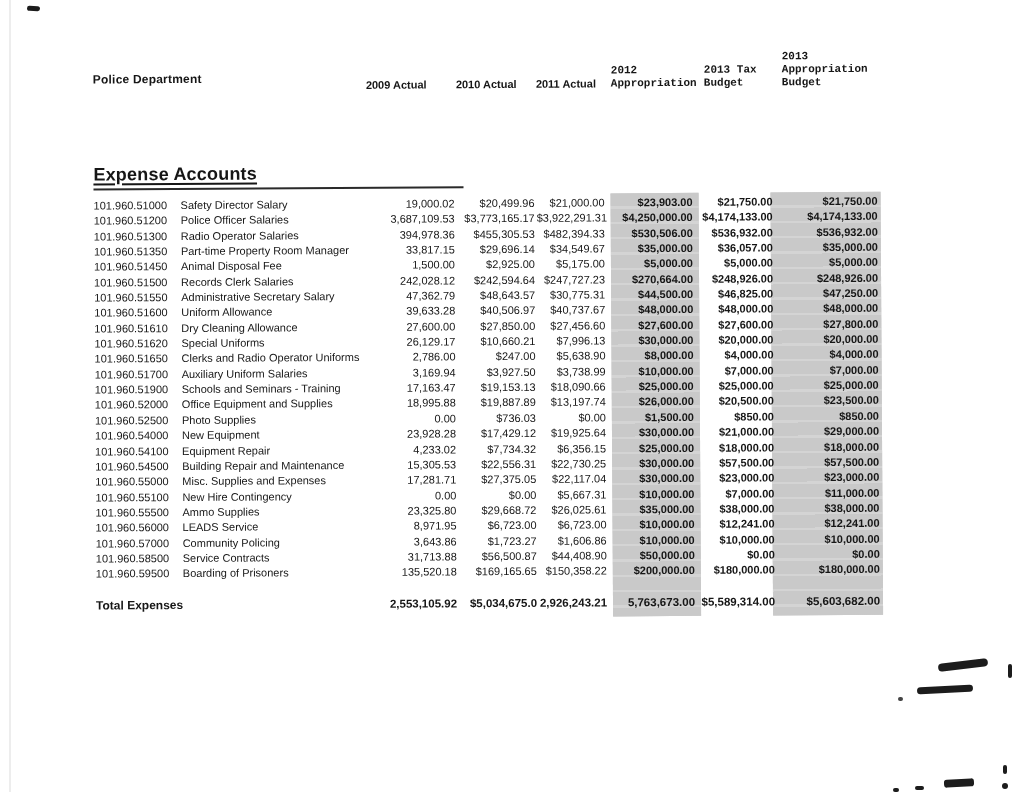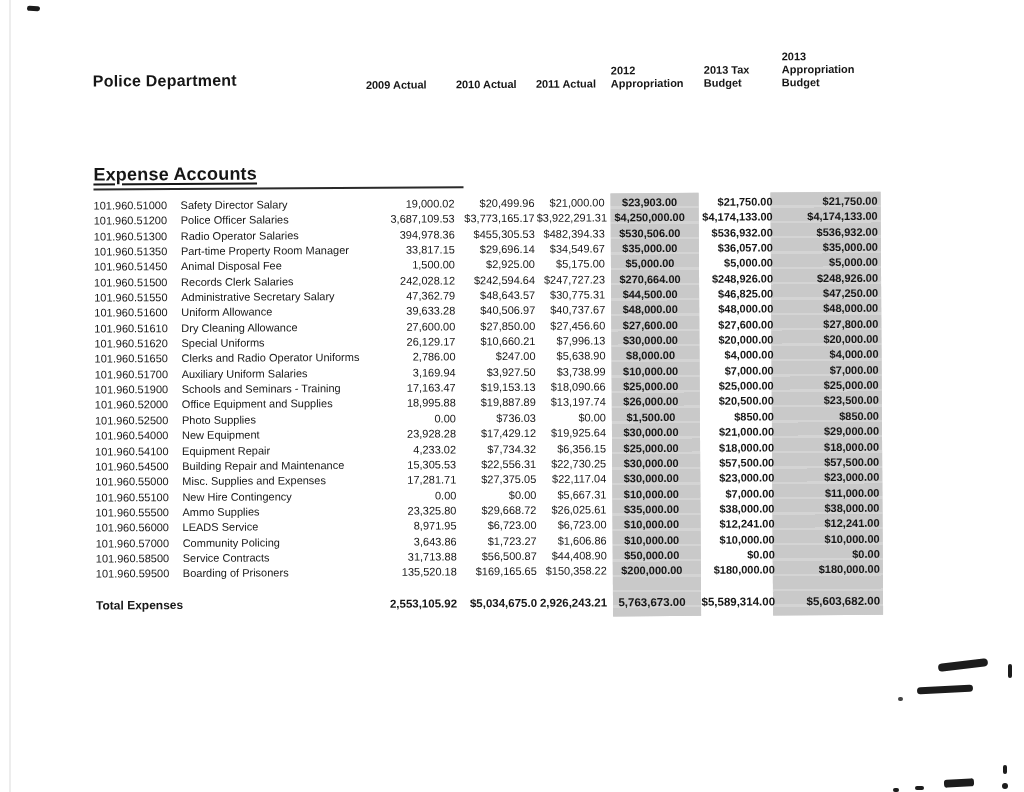--- a/index.html
+++ b/index.html
@@ -9,37 +9,37 @@
     font-family: "Liberation Sans", sans-serif;
     color: #161616;
   }
   .sheet { position: relative; width: 1024px; height: 792px; background: #fff; }
   .scan-rotate { position: absolute; inset: 0; transform: rotate(-0.35deg); transform-origin: 50% 55%; }
 
   .scan-edge-line { position: absolute; left: 9px; top: 0; width: 2px; height: 100%; background: #ededed; }
 
   .doc-title {
     position: absolute; left: 95px; top: 70px;
-    font-size: 16px; font-weight: 700; letter-spacing: 0.2px;
+    font-size: 12px; font-weight: 700; letter-spacing: 0.2px;
   }
 
   
   .row-grid {
     display: grid;
     grid-template-columns: 88px 190px 90px 80px 70px 90px 80px 105px;
   }
   .col-headers {
     position: absolute; left: 90px; top: 52px; width: 793px;
     align-items: end;
     font-size: 11px; font-weight: 700; line-height: 13px;
   }
   .col-headers .h { padding-bottom: 2px; }
   .h-num { text-align: left; padding-right: 2px; }
   .h-wrap { text-align: left; }
-  .h-wrap .inner { display: inline-block; }
+  .h-wrap .inner { display: inline-block; font-family: Liberation Mono, monospace; }
   .hw-2012 .inner { width: 80px; margin-left: 5px; }
   .hw-2013tax .inner { width: 60px; margin-left: 8px; }
   .hw-2013app .inner { width: 82px; margin-left: 6px; }
 
   
   .section-wrap {
     position: absolute; left: 95px; top: 162px; width: 370px; height: 24px;
     border-bottom: 2px solid #2a2a2a;
   }
   .section-title {
@@ -56,21 +56,21 @@
   .band-2012 { left: 612px; width: 88px; }
   .band-2013 { left: 772px; width: 110px; }
 
   
   .table-body { position: absolute; left: 90px; top: 196px; width: 793px; }
   .tr { line-height: 15.35px; font-size: 11px; white-space: nowrap; }
   .td-code { padding-left: 5px; }
   .td-name { padding-left: 4px; }
   .td-num { text-align: right; padding-right: 2px; }
   .td-bold { font-weight: 700; }
-  .col-2012 { padding-right: 4px; text-align: center; }
+  .col-2012 { padding-right: 4px; }
   .col-2013tax { padding-right: 4px; }
   .col-2013app { padding-right: 4px; }
 
   
   .total-row { position: absolute; left: 90px; top: 594px; width: 793px; font-weight: 700; font-size: 11.5px; line-height: 18px; white-space: nowrap; }
   .total-label { padding-left: 5px; grid-column: 1 / span 2; font-size: 12px; }
 
   
   .artifact { position: absolute; background: #1c1c1c; border-radius: 3px; }
   .a1 { left: 27px; top: 6px; width: 13px; height: 5px; transform: rotate(2deg); }

